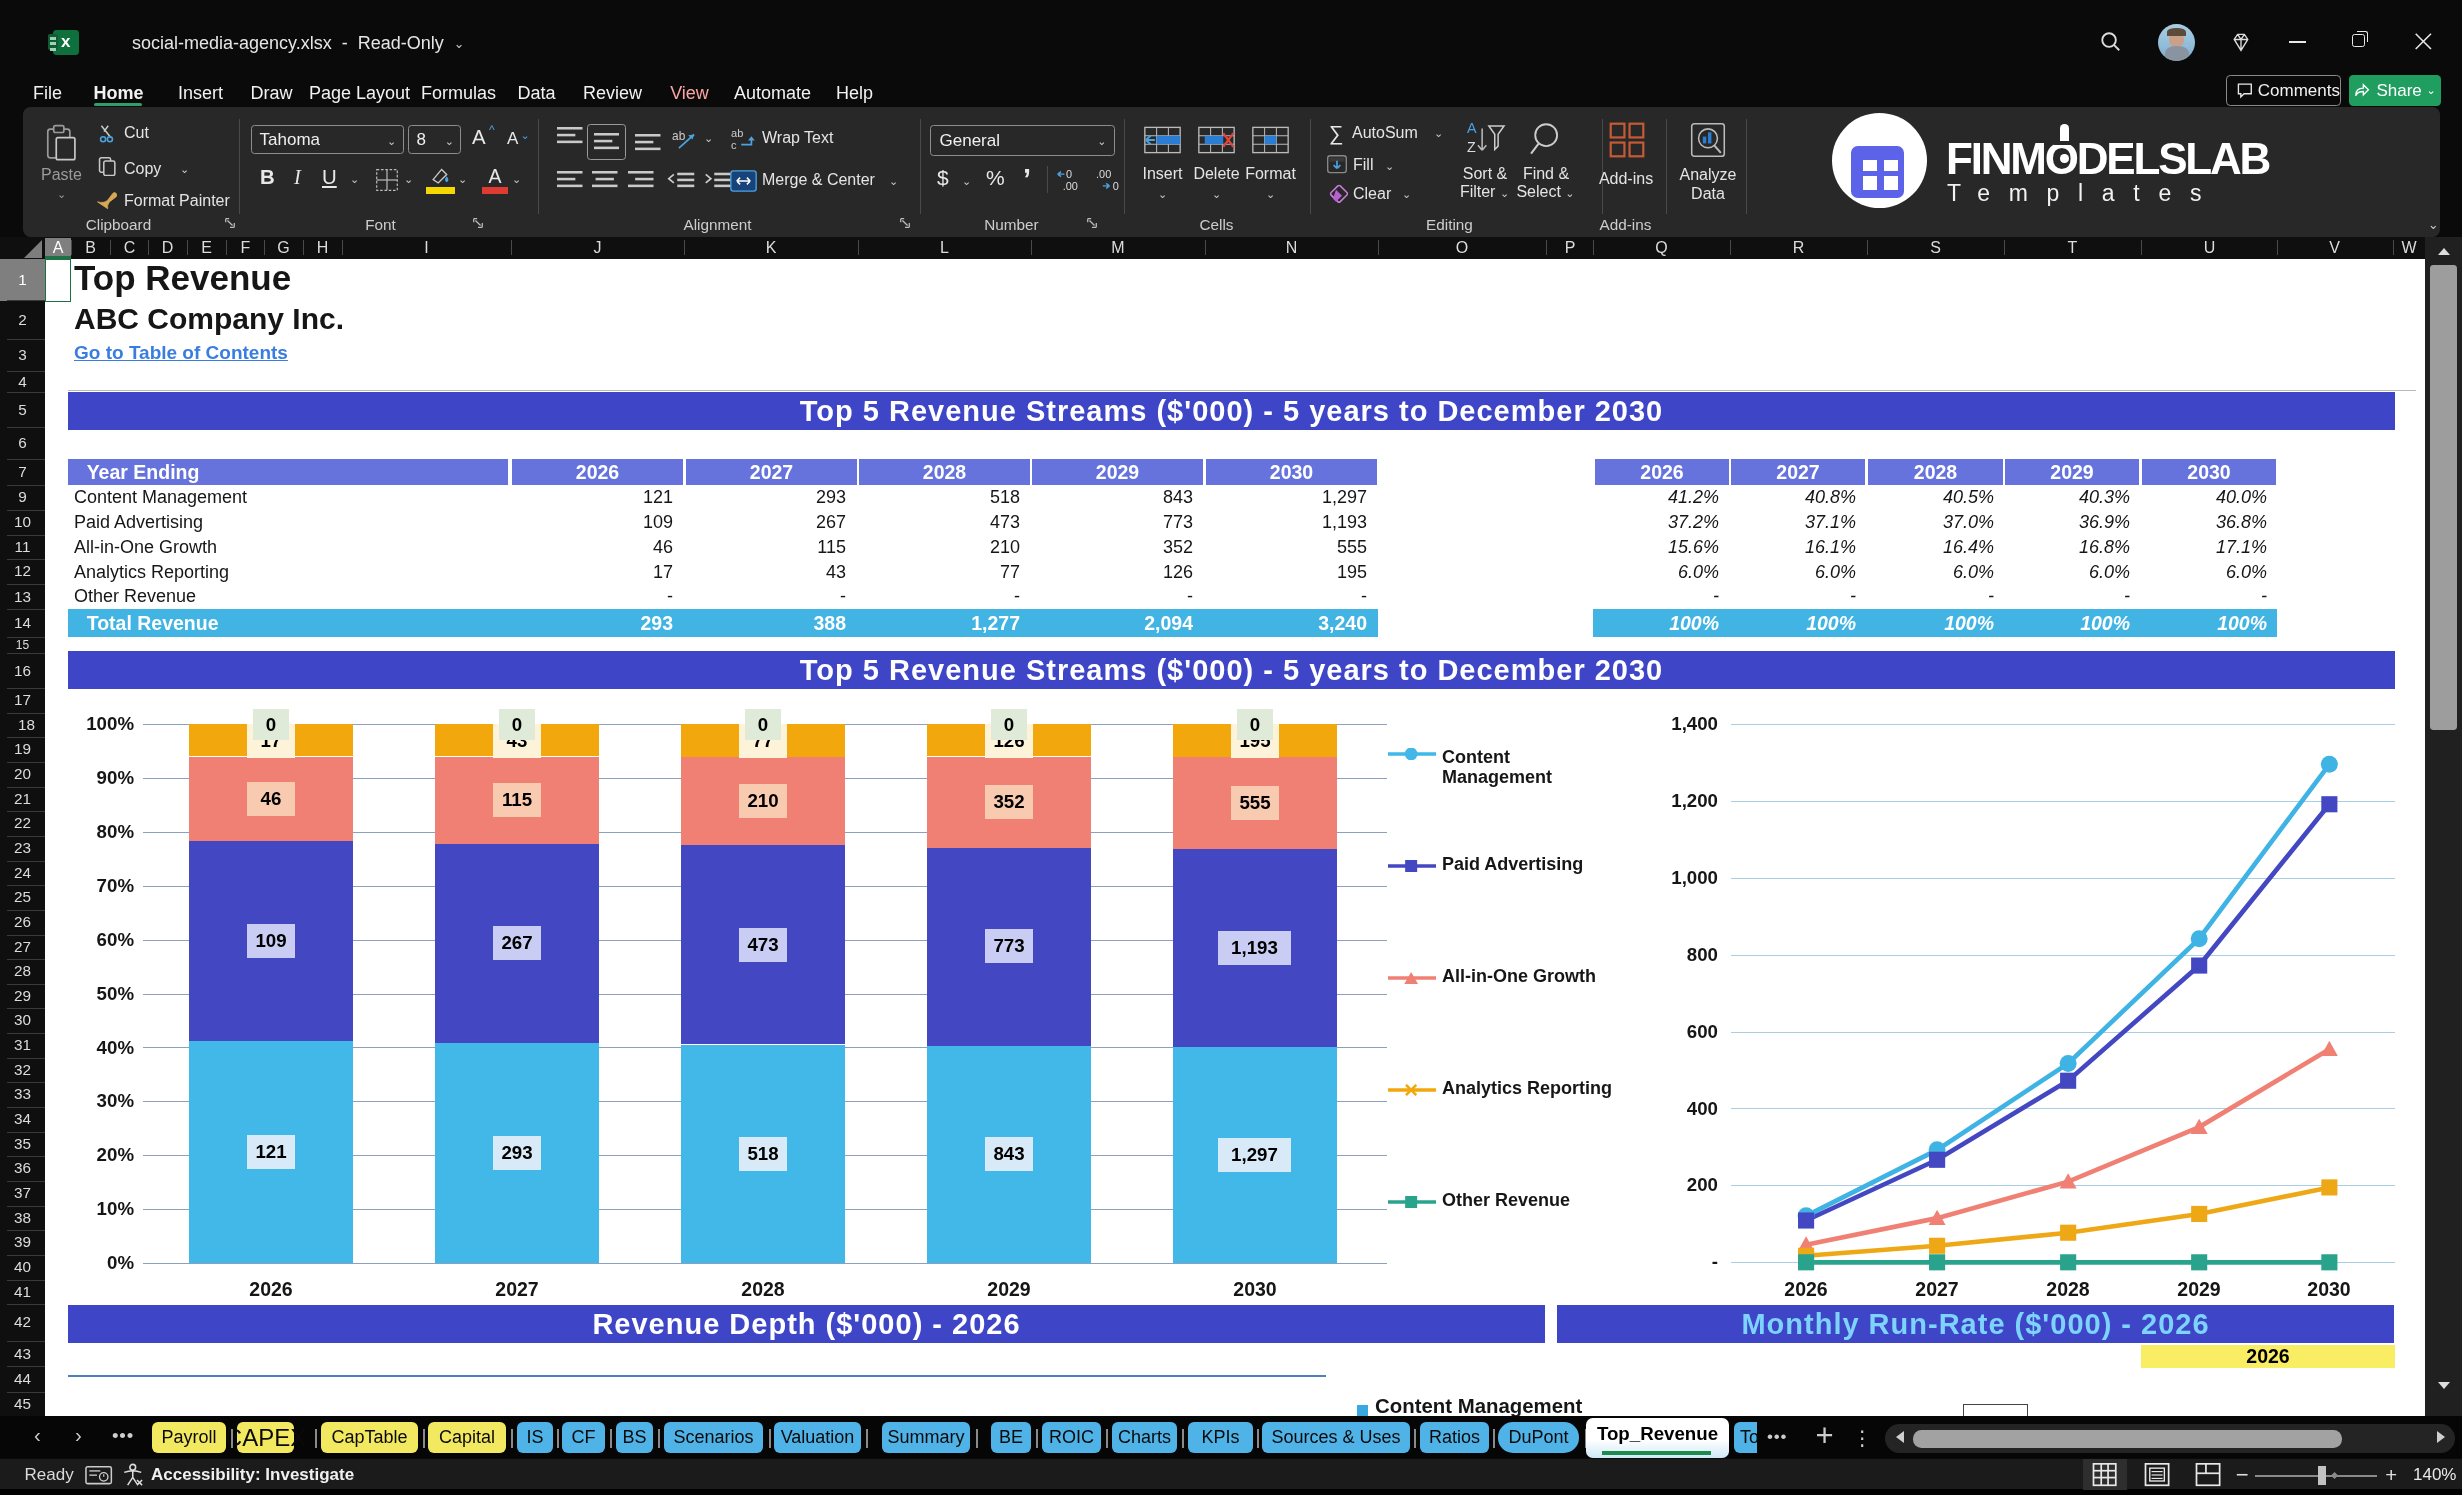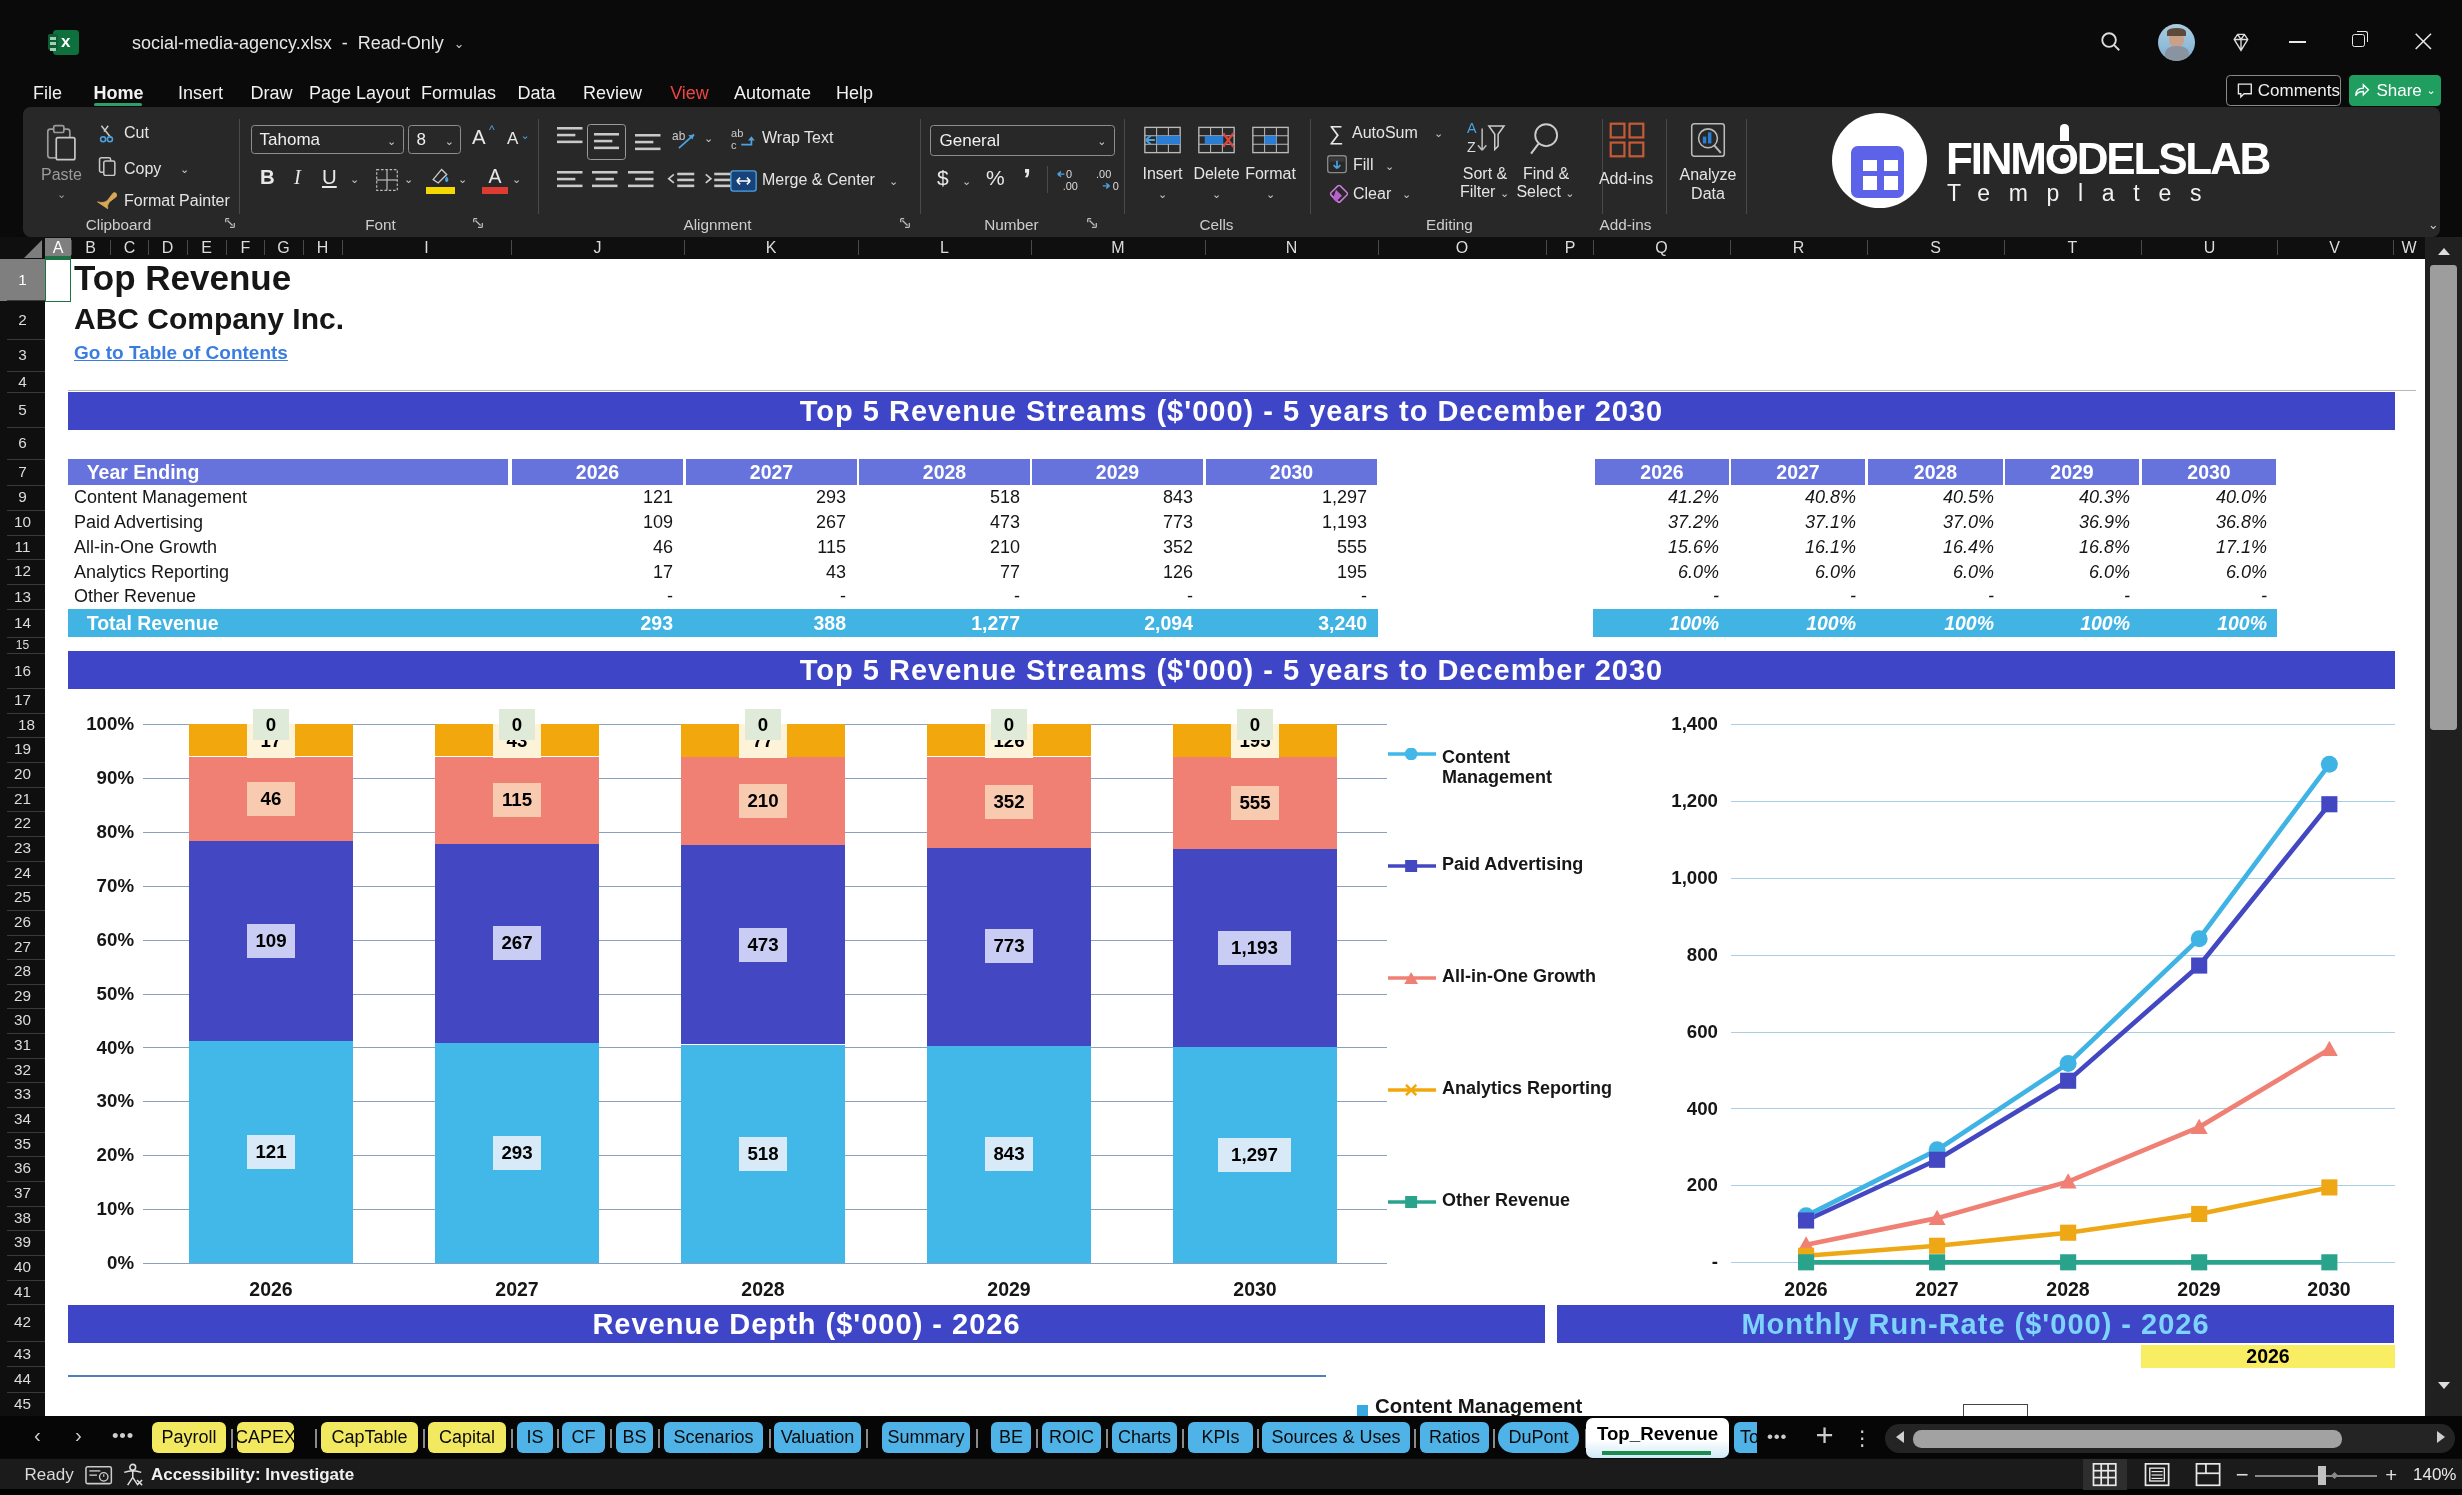--- a/index.html
+++ b/index.html
@@ -52,21 +52,21 @@
     </div>
 <div class="ab" style="left:399px;top:81px;width:119px;height:25.5px;color:#f2f2f2;font-size:18px;">
       <div class="ctr" style="width:100%;height:100%;">Formulas</div>
     </div>
 <div class="ab" style="left:477px;top:81px;width:119px;height:25.5px;color:#f2f2f2;font-size:18px;">
       <div class="ctr" style="width:100%;height:100%;">Data</div>
     </div>
 <div class="ab" style="left:553px;top:81px;width:119px;height:25.5px;color:#f2f2f2;font-size:18px;">
       <div class="ctr" style="width:100%;height:100%;">Review</div>
     </div>
-<div class="ab" style="left:630px;top:81px;width:119px;height:25.5px;color:#ef4444;font-size:18px;">
+<div class="ab" style="left:630px;top:81px;width:119px;height:25.5px;color:#fca5a5;font-size:18px;">
       <div class="ctr" style="width:100%;height:100%;">View</div>
     </div>
 <div class="ab" style="left:713px;top:81px;width:119px;height:25.5px;color:#f2f2f2;font-size:18px;">
       <div class="ctr" style="width:100%;height:100%;">Automate</div>
     </div>
 <div class="ab" style="left:795px;top:81px;width:119px;height:25.5px;color:#f2f2f2;font-size:18px;">
       <div class="ctr" style="width:100%;height:100%;">Help</div>
     </div>
 <div class="ab" style="left:94px;top:103px;width:48px;height:3px;background:#2e9e6b;border-radius:1.7px;"></div>
 <div class="ab" style="left:2226px;top:75px;width:115px;height:31px;border:0.8px solid #8a8a8a;border-radius:4.2px;color:#f0f0f0;font-size:17px;">
@@ -1143,21 +1143,21 @@
 <div class="ab" style="left:2432px;top:1375px;width:24px;height:20.4px;">
       <div class="ab" style="left:6px;top:6.8px;width:0;height:0;border-left:6px solid transparent;border-right:6px solid transparent;border-top:7.6px solid #ddd;"></div>
     </div>
 <div class="ab" style="left:0px;top:1416px;width:2462px;height:42px;background:#060606;"></div>
 <div class="ab" style="left:34px;top:1424px;width:22px;height:25.5px;color:#ccc;font-size:20.4px;">‹</div>
 <div class="ab" style="left:75px;top:1424px;width:22px;height:25.5px;color:#ccc;font-size:20.4px;">›</div>
 <div class="ab" style="left:112px;top:1425px;width:31px;height:22px;color:#ccc;font-size:18.7px;letter-spacing:0.8px;">•••</div>
 <div class="ab" style="left:152px;top:1422px;width:74px;height:31px;background:#f2e960;border-radius:6px;color:#0a0a0a;font-size:18px;">
       <div class="ctr" style="width:100%;height:100%;">Payroll</div>
     </div>
-<div class="ab" style="left:237px;top:1422px;width:57px;height:31px;background:#f2e960;border-radius:6px;color:#0a0a0a;font-size:18px;">
+<div class="ab" style="left:237px;top:1422px;width:57px;height:31px;background:#f2e960;border-radius:6px;color:#0a0a0a;font-size:24px;">
       <div class="ctr" style="width:100%;height:100%;">CAPEX</div>
     </div>
 <div class="ab" style="left:321px;top:1422px;width:97px;height:31px;background:#f2e960;border-radius:6px;color:#0a0a0a;font-size:18px;">
       <div class="ctr" style="width:100%;height:100%;">CapTable</div>
     </div>
 <div class="ab" style="left:428px;top:1422px;width:78px;height:31px;background:#f2e960;border-radius:6px;color:#0a0a0a;font-size:18px;">
       <div class="ctr" style="width:100%;height:100%;">Capital</div>
     </div>
 <div class="ab" style="left:517px;top:1422px;width:36px;height:31px;background:#4fb3e8;border-radius:6px;color:#0a0a0a;font-size:18px;">
       <div class="ctr" style="width:100%;height:100%;">IS</div>

